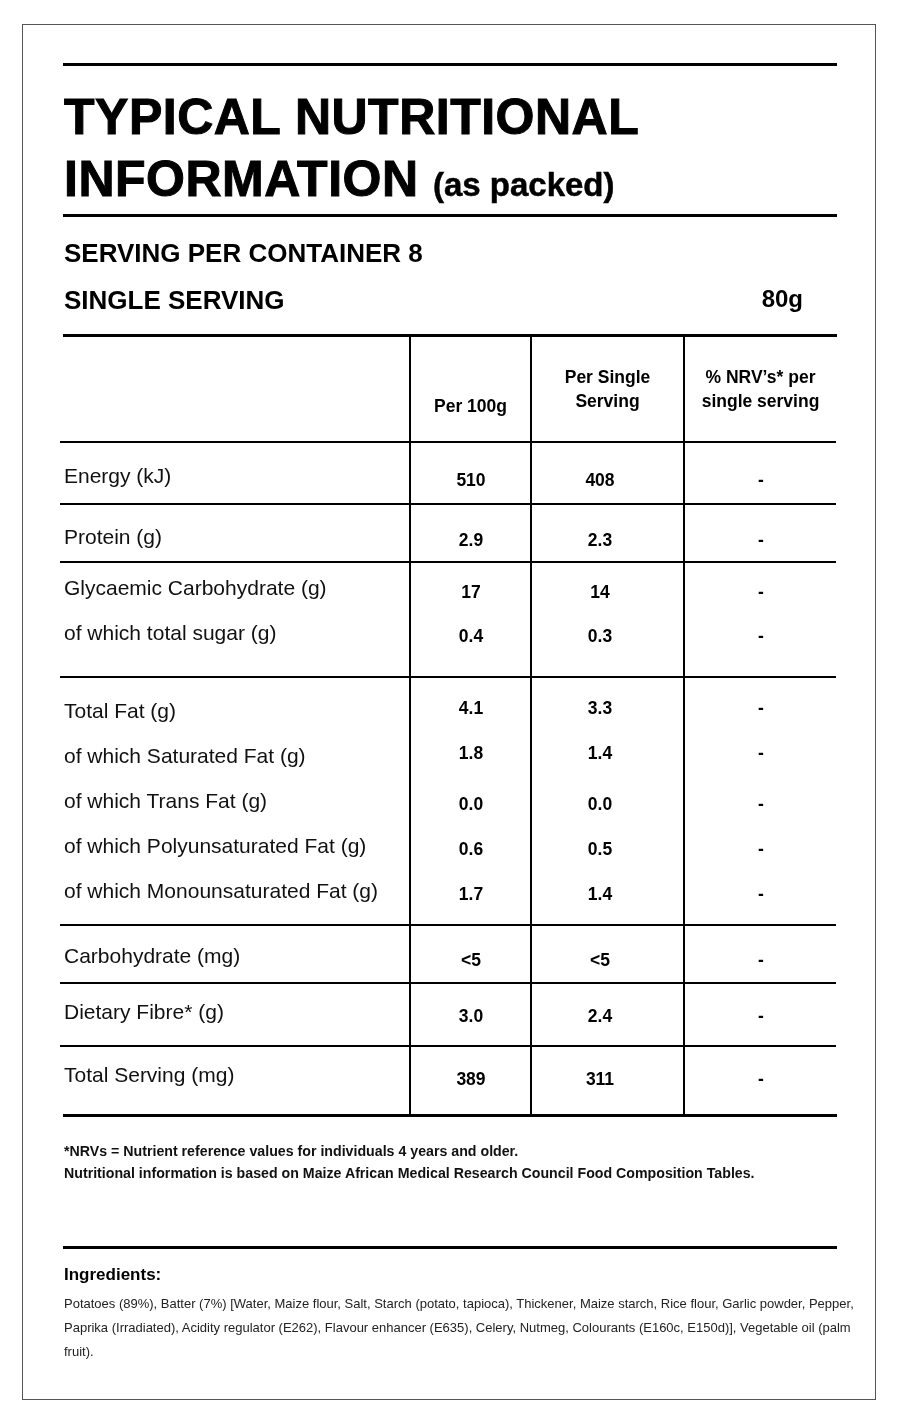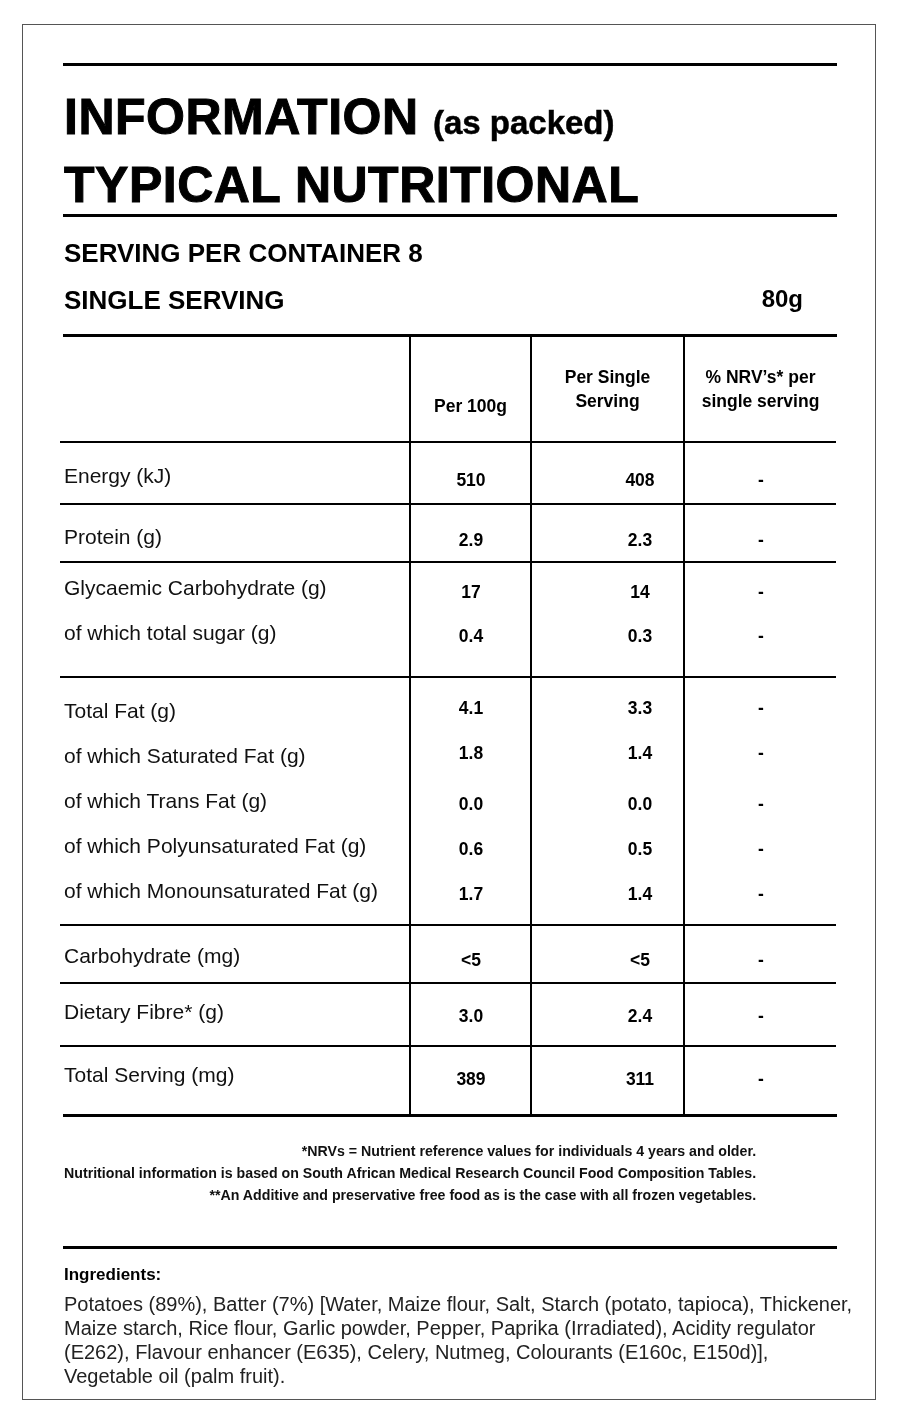--- a/index.html
+++ b/index.html
@@ -11,25 +11,25 @@
   .title { position:absolute; left:64px; top:86px; font-weight:bold; font-size:50px; line-height:62px; letter-spacing:0.5px; -webkit-text-stroke:1px #000; }
   .title .sub { font-size:33px; letter-spacing:0; -webkit-text-stroke:0.5px #000; }
   .serv { position:absolute; left:64px; font-size:26px; font-weight:bold; letter-spacing:0; }
   .serv-val { position:absolute; right:97px; font-size:24px; font-weight:bold; }
   .vline { position:absolute; width:2px; background:#000; top:336px; height:780px; }
   .hdr { position:absolute; font-weight:bold; font-size:17.5px; text-align:center; line-height:24px; }
   .row { position:absolute; left:64px; width:772px; }
   .lbl { position:absolute; left:0; font-size:21px; color:#111; white-space:nowrap; }
   .v1, .v2, .v3 { position:absolute; font-weight:bold; font-size:17.5px; text-align:center; }
   .v1 { left:347px; width:120px; }
-  .v2 { left:468px; width:136px;padding-left:40px; }
+  .v2 { left:468px; width:136px; }
   .v3 { left:621px; width:152px; }
-  .notes { position:absolute; left:64px; top:1140px; font-size:14.2px; font-weight:bold; line-height:22px; color:#111;text-align:right; }
+  .notes { position:absolute; left:64px; top:1140px; font-size:14.2px; font-weight:bold; line-height:22px; color:#111; }
   .ing-h { position:absolute; left:64px; top:1265px; font-size:17px; font-weight:bold; }
-  .ing { position:absolute; left:64px; top:1292px; width:790px; font-size:20px; line-height:24px; color:#222; }
+  .ing { position:absolute; left:64px; top:1292px; width:790px; font-size:13px; line-height:24px; color:#222; }
 </style>
 </head>
 <body>
 
 <div class="frame"></div>
 
 <div class="rule r3" style="top:63px"></div>
 <div class="rule r3" style="top:214px"></div>
 <div class="rule r3" style="top:334px"></div>
 <div class="rule r2" style="top:441px;left:60px;width:776px"></div>
@@ -40,22 +40,22 @@
 <div class="rule r2" style="top:982px;left:60px;width:776px"></div>
 <div class="rule r2" style="top:1045px;left:60px;width:776px"></div>
 <div class="rule r3" style="top:1114px"></div>
 <div class="rule r3" style="top:1246px"></div>
 
 <div class="vline" style="left:409px"></div>
 <div class="vline" style="left:530px"></div>
 <div class="vline" style="left:683px"></div>
 
 <div class="title">
+  <div>TYPICAL NUTRITIONAL</div>
   <div><span>INFORMATION</span> <span class="sub">(as packed)</span></div>
-  <div>TYPICAL NUTRITIONAL</div>
 </div>
 
 <div class="serv" style="top:238px">SERVING PER CONTAINER 8</div>
 <div class="serv" style="top:285px">SINGLE SERVING</div>
 <div class="serv-val" style="top:285px">80g</div>
 
 <div class="hdr" style="left:411px;width:119px;top:394px">Per 100g</div>
 <div class="hdr" style="left:532px;width:151px;top:365px">
   <div>Per Single</div>
   <div>Serving</div>
@@ -133,18 +133,17 @@
 </div>
 <div class="row" style="top:1063px">
   <span class="lbl">Total Serving (mg)</span>
   <span class="v1" style="top:6px">389</span>
   <span class="v2" style="top:6px">311</span>
   <span class="v3" style="top:6px">-</span>
 </div>
 
 <div class="notes">
   <div>*NRVs = Nutrient reference values for individuals 4 years and older.</div>
-  <div>Nutritional information is based on South African Medical Research Council Food Composition Tables.</div>
-  <div>**An Additive and preservative free food as is the case with all frozen vegetables.</div>
+  <div>Nutritional information is based on Maize African Medical Research Council Food Composition Tables.</div>
 </div>
 
 <div class="ing-h">Ingredients:</div>
 <div class="ing">Potatoes (89%), Batter (7%) [Water, Maize flour, Salt, Starch (potato, tapioca), Thickener, Maize starch, Rice flour, Garlic powder, Pepper, Paprika (Irradiated), Acidity regulator (E262), Flavour enhancer (E635), Celery, Nutmeg, Colourants (E160c, E150d)], Vegetable oil (palm fruit).</div>
 
 </body></html>

